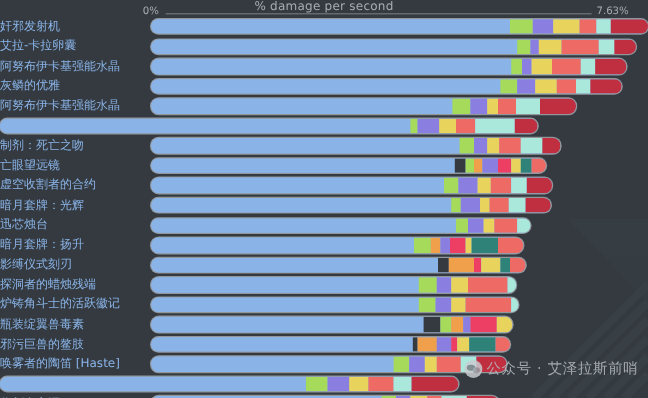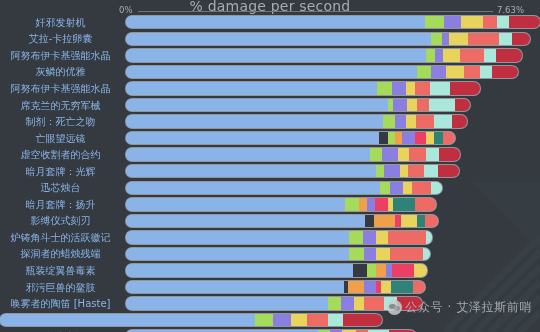--- a/index.html
+++ b/index.html
@@ -13,21 +13,21 @@
     position:absolute;inset:0;
     width:540px;height:332px;
   }
   
   .axis-head{
     position:absolute;left:0;top:0;width:540px;height:14px;
   }
   .axis-title{
     position:absolute;left:0;top:0;width:540px;
     text-align:center;
-    font-size:14px;color:#a7acb1;letter-spacing:.2px;
+    font-size:10px;color:#a7acb1;letter-spacing:.2px;
     line-height:12px;
   }
   .axis-left{
     position:absolute;left:119px;top:5px;
     font-size:8.5px;color:#a7acb1;
   }
   .axis-right{
     position:absolute;left:497px;top:5px;
     font-size:8.5px;color:#a7acb1;
   }
@@ -41,21 +41,21 @@
   }
   .row{
     position:relative;
     height:16.55px;
     display:flex;
     align-items:center;
   }
   .row-label{
     width:126px;
     flex:0 0 126px;
-    text-align:center;
+    text-align:left;
     padding-right:5px;
     box-sizing:border-box;
     font-size:10px;
     color:#8ab4e8;
     white-space:nowrap;
     overflow:hidden;
     line-height:13px;
   }
   .track{
     position:relative;
@@ -178,21 +178,20 @@
             <div class="seg" style="background: rgb(165, 218, 91); width: 4.2%;"></div>
             <div class="seg" style="background: rgb(138, 126, 224); width: 4%;"></div>
             <div class="seg" style="background: rgb(232, 212, 92); width: 2.6%;"></div>
             <div class="seg" style="background: rgb(238, 106, 100); width: 4.3%;"></div>
             <div class="seg" style="background: rgb(171, 232, 220); width: 5.5%;"></div>
             <div class="seg" style="background: rgb(191, 47, 63); width: 8.6%;"></div>
           </div>
         </div>
       </div>
       <div class="row">
-        <div class="row-label">席克兰的无穷军械</div>
         <div class="track">
           <div class="bar" style="width: 83%;">
             <div class="seg" style="background: rgb(138, 180, 232); width: 76.2963%;"></div>
             <div class="seg" style="background: rgb(165, 218, 91); width: 1.2963%;"></div>
             <div class="seg" style="background: rgb(138, 126, 224); width: 4.07407%;"></div>
             <div class="seg" style="background: rgb(232, 212, 92); width: 3.14815%;"></div>
             <div class="seg" style="background: rgb(238, 106, 100); width: 3.51852%;"></div>
             <div class="seg" style="background: rgb(171, 232, 220); width: 7.40741%;"></div>
             <div class="seg" style="background: rgb(191, 47, 63); width: 4.25926%;"></div>
           </div>
@@ -292,42 +291,42 @@
             <div class="seg" style="background: rgb(52, 58, 64); width: 3%;"></div>
             <div class="seg" style="background: rgb(240, 160, 75); width: 6.5%;"></div>
             <div class="seg" style="background: rgb(236, 63, 99); width: 1.9%;"></div>
             <div class="seg" style="background: rgb(232, 212, 92); width: 5.2%;"></div>
             <div class="seg" style="background: rgb(47, 130, 119); width: 2.6%;"></div>
             <div class="seg" style="background: rgb(238, 106, 100); width: 4.2%;"></div>
           </div>
         </div>
       </div>
       <div class="row">
+        <div class="row-label">探洞者的蜡烛残端</div>
+        <div class="track">
+          <div class="bar" style="width: 73.4%;">
+            <div class="seg" style="background: rgb(138, 180, 232); width: 73.4%;"></div>
+            <div class="seg" style="background: rgb(165, 218, 91); width: 5%;"></div>
+            <div class="seg" style="background: rgb(138, 126, 224); width: 4%;"></div>
+            <div class="seg" style="background: rgb(232, 212, 92); width: 4.4%;"></div>
+            <div class="seg" style="background: rgb(238, 106, 100); width: 11%;"></div>
+            <div class="seg" style="background: rgb(171, 232, 220); width: 2.2%;"></div>
+          </div>
+        </div>
+      </div>
+      <div class="row">
         <div class="row-label">炉铸角斗士的活跃徽记</div>
         <div class="track">
           <div class="bar" style="width: 74%;">
             <div class="seg" style="background: rgb(138, 180, 232); width: 72.8%;"></div>
             <div class="seg" style="background: rgb(165, 218, 91); width: 4.6%;"></div>
             <div class="seg" style="background: rgb(138, 126, 224); width: 4.2%;"></div>
             <div class="seg" style="background: rgb(232, 212, 92); width: 4%;"></div>
             <div class="seg" style="background: rgb(238, 106, 100); width: 12.4%;"></div>
             <div class="seg" style="background: rgb(171, 232, 220); width: 2%;"></div>
-          </div>
-        </div>
-      </div>
-      <div class="row">
-        <div class="row-label">探洞者的蜡烛残端</div>
-        <div class="track">
-          <div class="bar" style="width: 73.4%;">
-            <div class="seg" style="background: rgb(138, 180, 232); width: 73.4%;"></div>
-            <div class="seg" style="background: rgb(165, 218, 91); width: 5%;"></div>
-            <div class="seg" style="background: rgb(138, 126, 224); width: 4%;"></div>
-            <div class="seg" style="background: rgb(232, 212, 92); width: 4.4%;"></div>
-            <div class="seg" style="background: rgb(238, 106, 100); width: 11%;"></div>
-            <div class="seg" style="background: rgb(171, 232, 220); width: 2.2%;"></div>
           </div>
         </div>
       </div>
       <div class="row">
         <div class="row-label">瓶装绽翼兽毒素</div>
         <div class="track">
           <div class="bar" style="width: 72.8%;">
             <div class="seg" style="background: rgb(138, 180, 232); width: 75.4132%;"></div>
             <div class="seg" style="background: rgb(52, 58, 64); width: 4.54545%;"></div>
             <div class="seg" style="background: rgb(165, 218, 91); width: 3.09917%;"></div>

